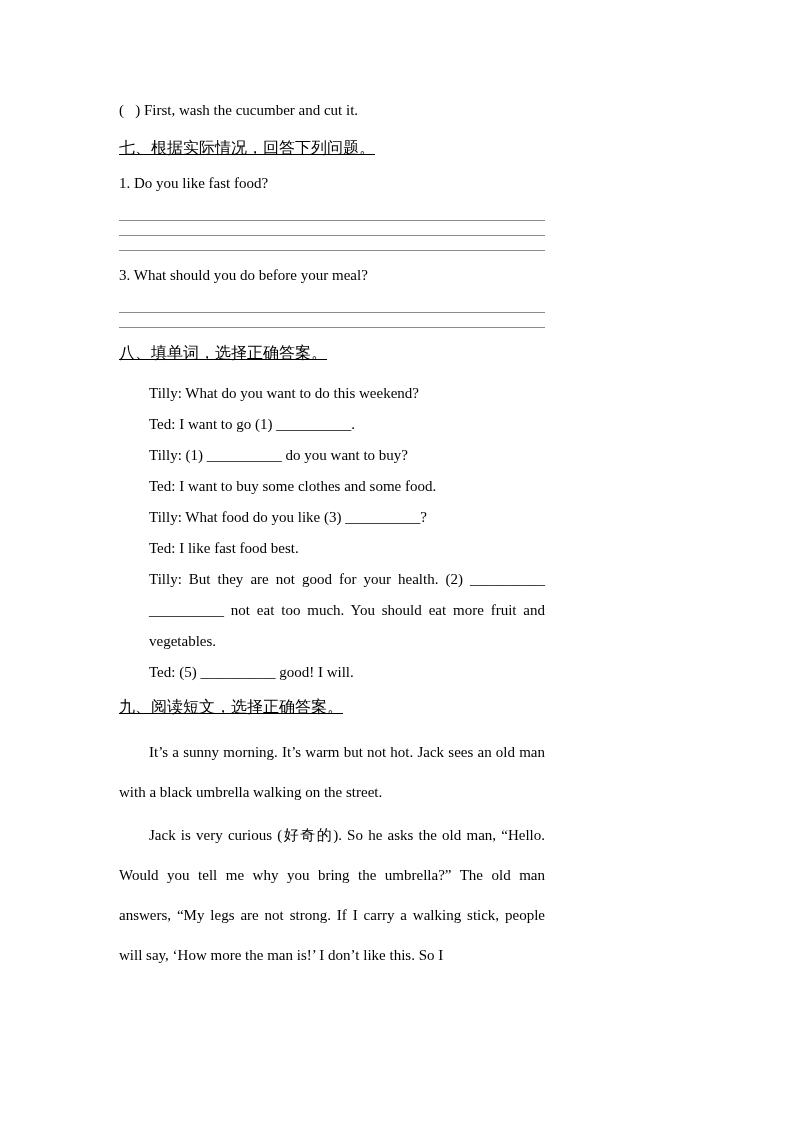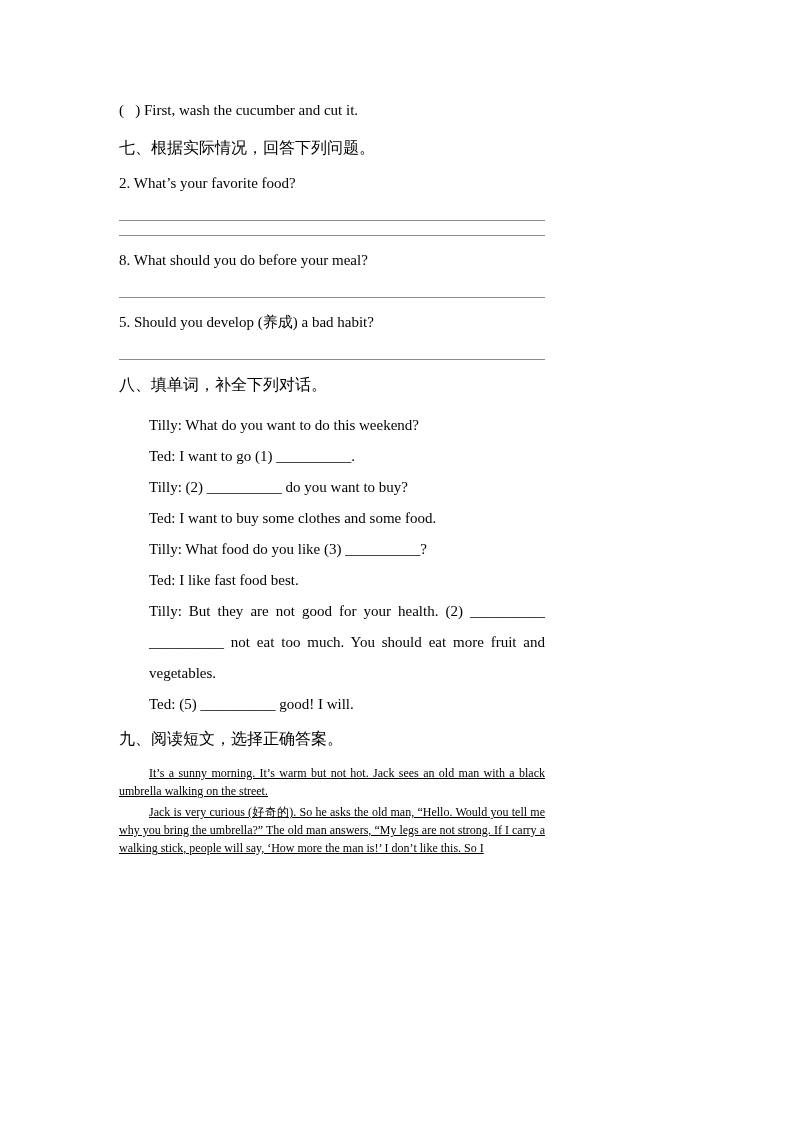--- a/index.html
+++ b/index.html
@@ -21,20 +21,21 @@
     line-height: 20px;
     white-space: pre-wrap;
   }
   .pre-line {
     margin-bottom: 17px;
   }
   .heading {
     font-size: 16px;
     line-height: 22px;
     margin-bottom: 14px;
+    text-decoration: underline;
   }
   .qblock { margin-bottom: 0; }
   .qblock .q-text {
     font-size: 15px;
     line-height: 20px;
     margin-bottom: 27px;
   }
   .answer-line {
     width: 100%;
     height: 1px;
@@ -43,62 +44,63 @@
   }
   .h8 { margin-top: 14px; }
   .dlg {
     font-size: 15px;
     line-height: 31px;
     text-align: justify;
     margin-left: 30px;
   }
   .h9 { margin-top: 8px; }
   .para {
-    font-size: 12px;
-    line-height: 18px;
+    font-size: 15px;
+    line-height: 40px;
     text-align: justify;
     text-indent: 30px;
     margin-bottom: 3px;
-    text-decoration: underline;
   }
 </style>
 </head>
 <body>
 
 <div class="page">
 
   <p class="text-line pre-line">(&nbsp;&nbsp;&nbsp;) First, wash the cucumber and cut it.</p>
 
   <p class="heading">七、根据实际情况，回答下列问题。</p>
 
-
   <div class="qblock">
-    <p class="q-text">2. What’s your favorite food?</p>
+    <p class="q-text">1. Do you like fast food?</p>
     <div class="answer-line"></div>
   </div>
 
   <div class="qblock">
     <div class="answer-line"></div>
   </div>
 
   <div class="qblock">
-    <p class="q-text">8. What should you do before your meal?</p>
     <div class="answer-line"></div>
   </div>
 
   <div class="qblock">
-    <p class="q-text">5. Should you develop (养成) a bad habit?</p>
+    <p class="q-text">3. What should you do before your meal?</p>
     <div class="answer-line"></div>
   </div>
 
-  <p class="heading h8">八、填单词，补全下列对话。</p>
+  <div class="qblock">
+    <div class="answer-line"></div>
+  </div>
+
+  <p class="heading h8">八、填单词，选择正确答案。</p>
 
   <p class="dlg">Tilly: What do you want to do this weekend?</p>
   <p class="dlg">Ted: I want to go (1) __________.</p>
-  <p class="dlg">Tilly: (2) __________ do you want to buy?</p>
+  <p class="dlg">Tilly: (1) __________ do you want to buy?</p>
   <p class="dlg">Ted: I want to buy some clothes and some food.</p>
   <p class="dlg">Tilly: What food do you like (3) __________?</p>
   <p class="dlg">Ted: I like fast food best.</p>
   <p class="dlg">Tilly: But they are not good for your health. (2) __________ __________ not eat too much. You should eat more fruit and vegetables.</p>
   <p class="dlg">Ted: (5) __________ good! I will.</p>
 
   <p class="heading h9">九、阅读短文，选择正确答案。</p>
 
   <p class="para">It’s a sunny morning. It’s warm but not hot. Jack sees an old man with a black umbrella walking on the street.</p>
   <p class="para">Jack is very curious (好奇的). So he asks the old man, “Hello. Would you tell me why you bring the umbrella?” The old man answers, “My legs are not strong. If I carry a walking stick, people will say, ‘How more the man is!’ I don’t like this. So I</p>

